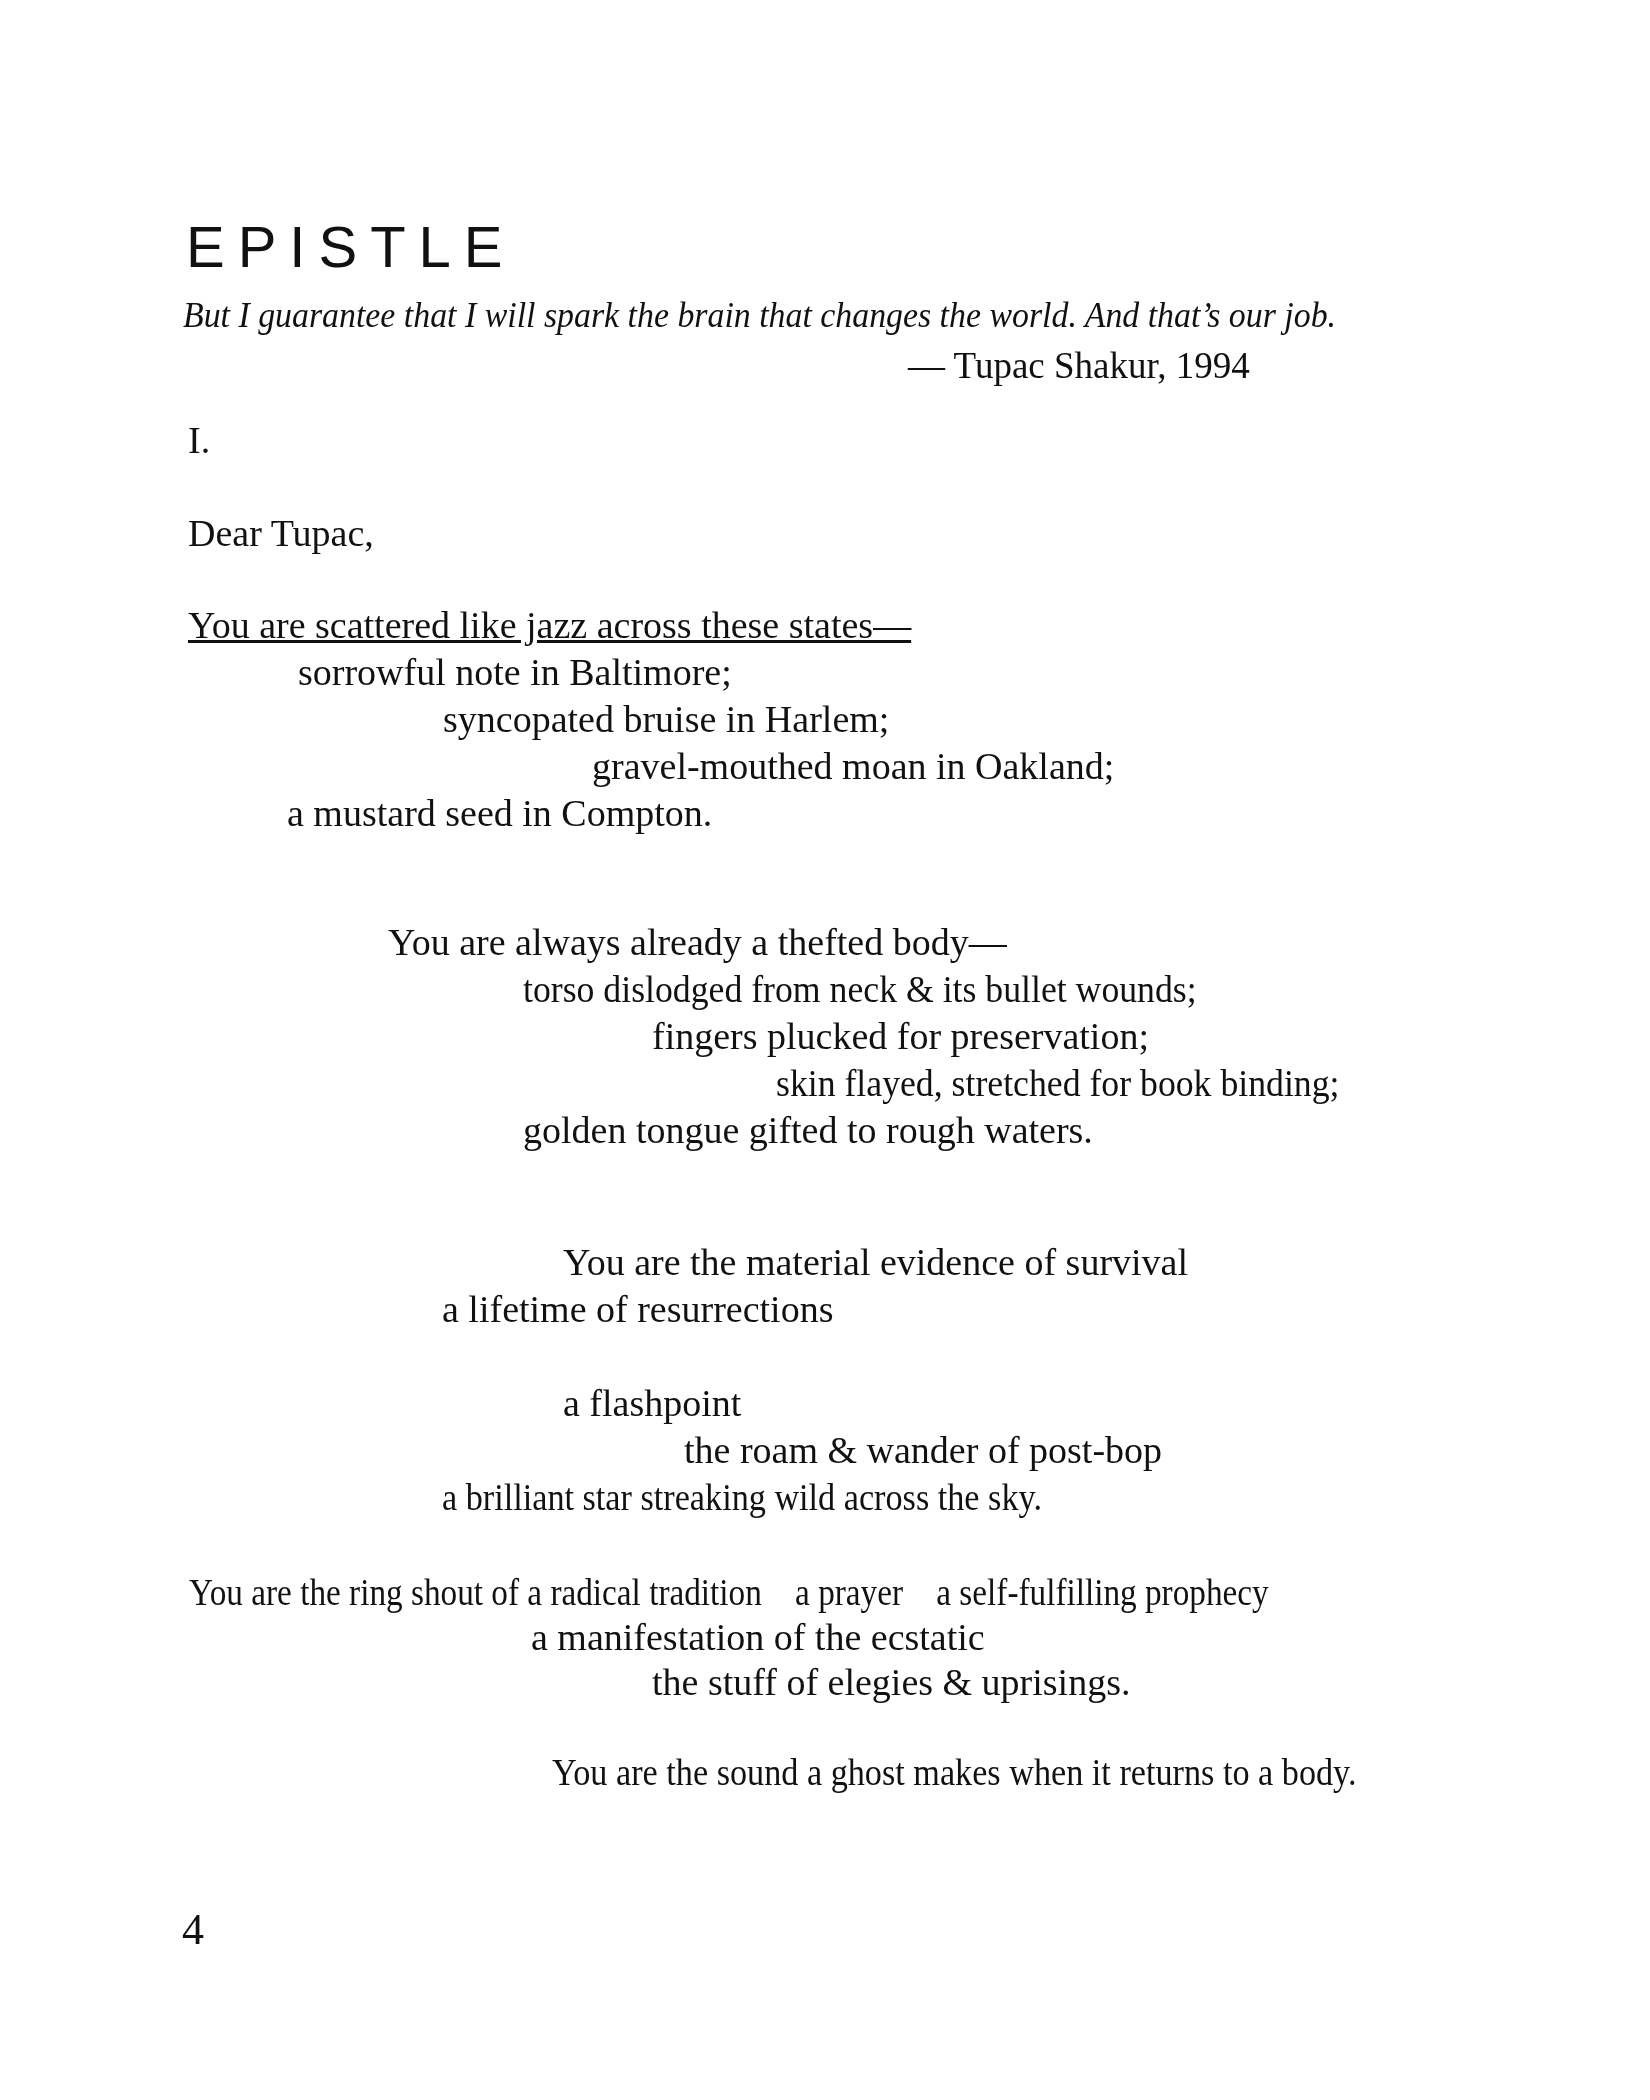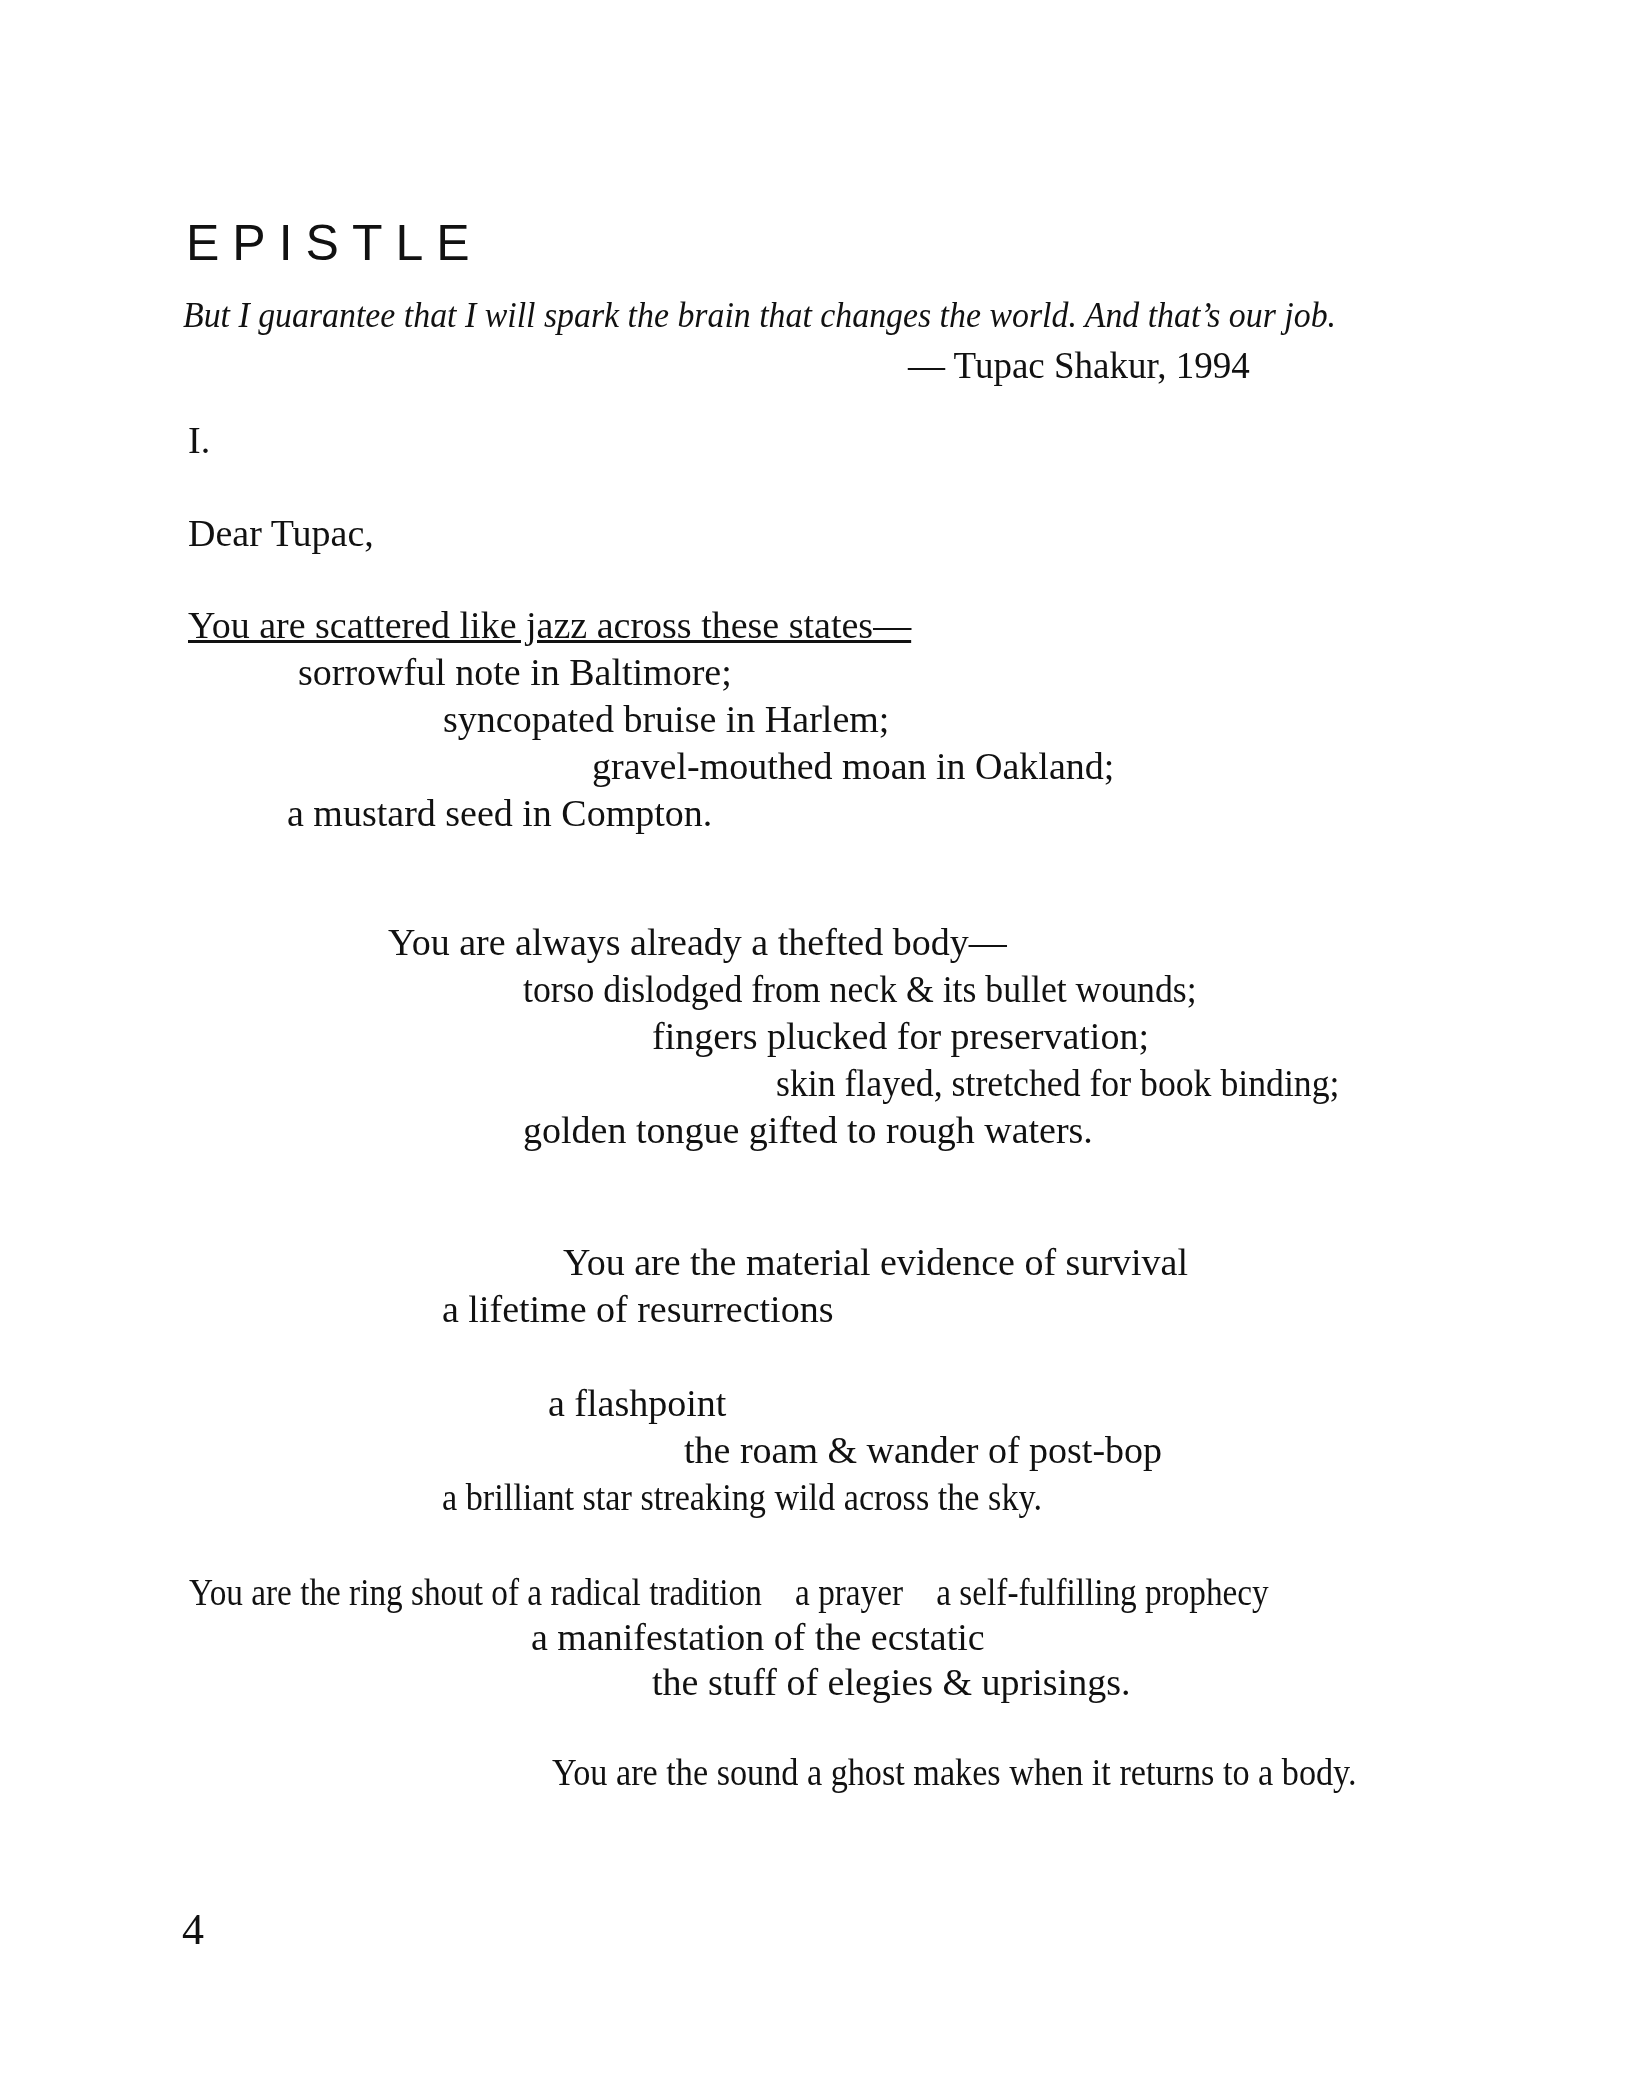--- a/index.html
+++ b/index.html
@@ -16,21 +16,21 @@
     font-family: "Liberation Serif", serif;
     overflow: hidden;
   }
   .title {
     position: absolute;
     left: 186px;
     top: 218px;
     margin: 0;
     font-family: "Liberation Sans", sans-serif;
     font-weight: 400;
-    font-size: 50px;
+    font-size: 58px;
     letter-spacing: 13px;
     line-height: 1;
     white-space: pre;
   }
   .line {
     position: absolute;
     font-size: 38px;
     line-height: 1;
     white-space: pre;
     transform-origin: 0 0;
@@ -72,21 +72,21 @@
   <div class="line" style="left:287px; top:794px;text-align:right;">a mustard seed in Compton.</div>
 
   <div class="line" style="left:388px; top:923px;">You are always already a thefted body—</div>
   <div class="line sq94" style="left:523px; top:970px;">torso dislodged from neck &amp; its bullet wounds;</div>
   <div class="line" style="left:652px; top:1017px;">fingers plucked for preservation;</div>
   <div class="line sq94" style="left:776px; top:1064px;">skin flayed, stretched for book binding;</div>
   <div class="line" style="left:523px; top:1111px;">golden tongue gifted to rough waters.</div>
 
   <div class="line" style="left:563px; top:1243px;">You are the material evidence of survival</div>
   <div class="line" style="left:442px; top:1290px;">a lifetime of resurrections</div>
-  <div class="line" style="left:548px; top:1384px;">a flashpoint</div>
+  <div class="line" style="left:563px; top:1384px;">a flashpoint</div>
   <div class="line" style="left:684px; top:1431px;">the roam &amp; wander of post-bop</div>
   <div class="line sq90" style="left:442px; top:1478px;">a brilliant star streaking wild across the sky.</div>
 
   <div class="line sq875" style="left:189px; top:1573px;">You are the ring shout of a radical tradition    a prayer    a self-fulfilling prophecy</div>
   <div class="line" style="left:531px; top:1618px;">a manifestation of the ecstatic</div>
   <div class="line" style="left:652px; top:1663px;">the stuff of elegies &amp; uprisings.</div>
   <div class="line sq90" style="left:552px; top:1753px;">You are the sound a ghost makes when it returns to a body.</div>
 
   <div class="line pagenum" style="left:182px; top:1908px;">4</div>
 

